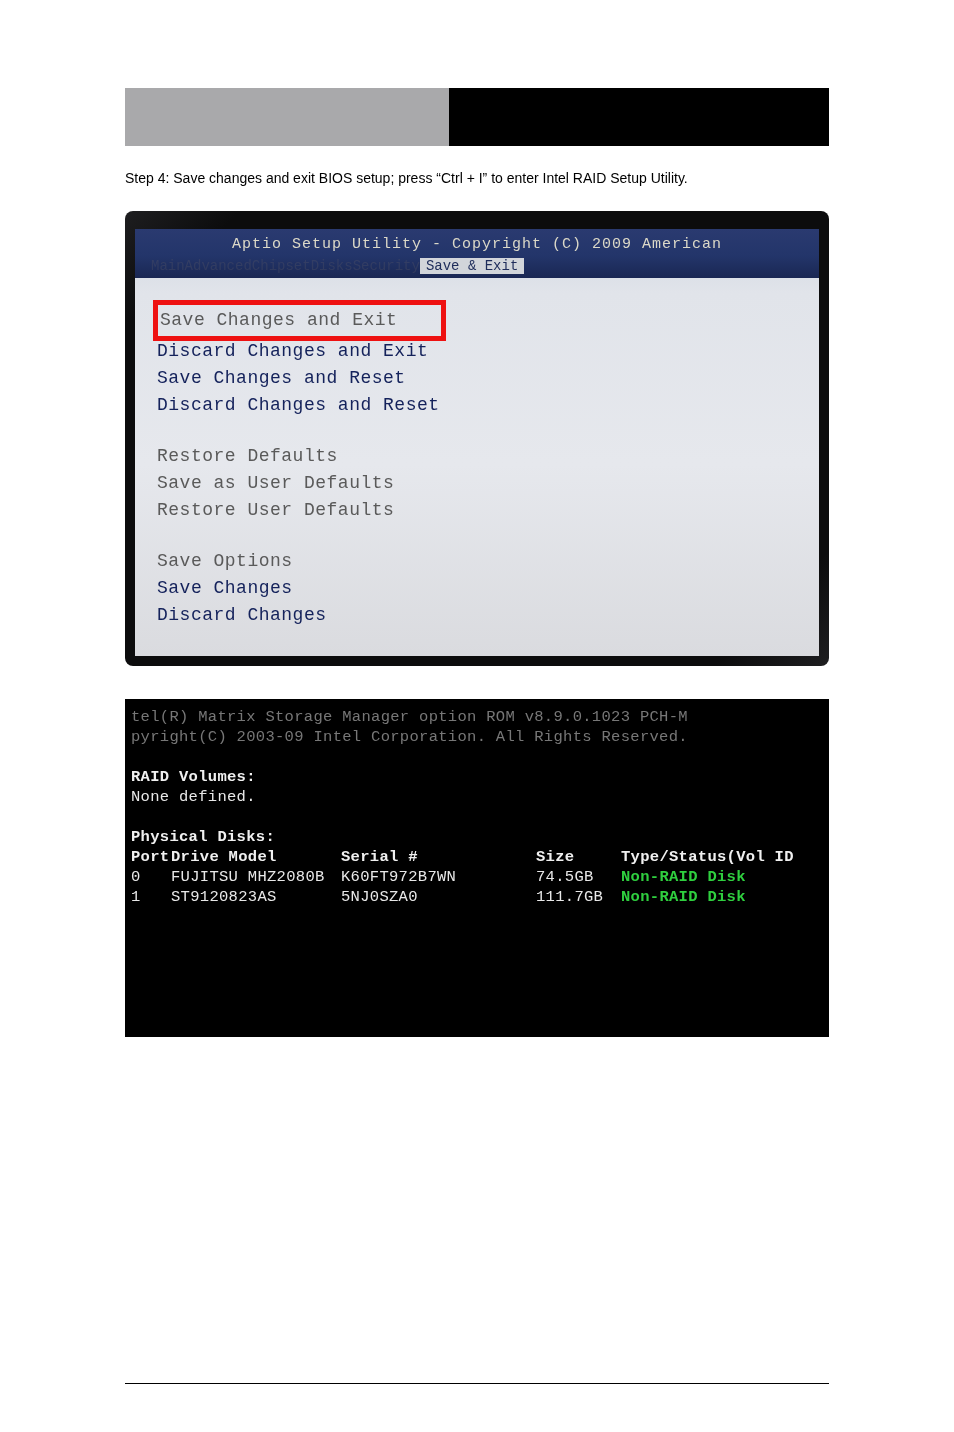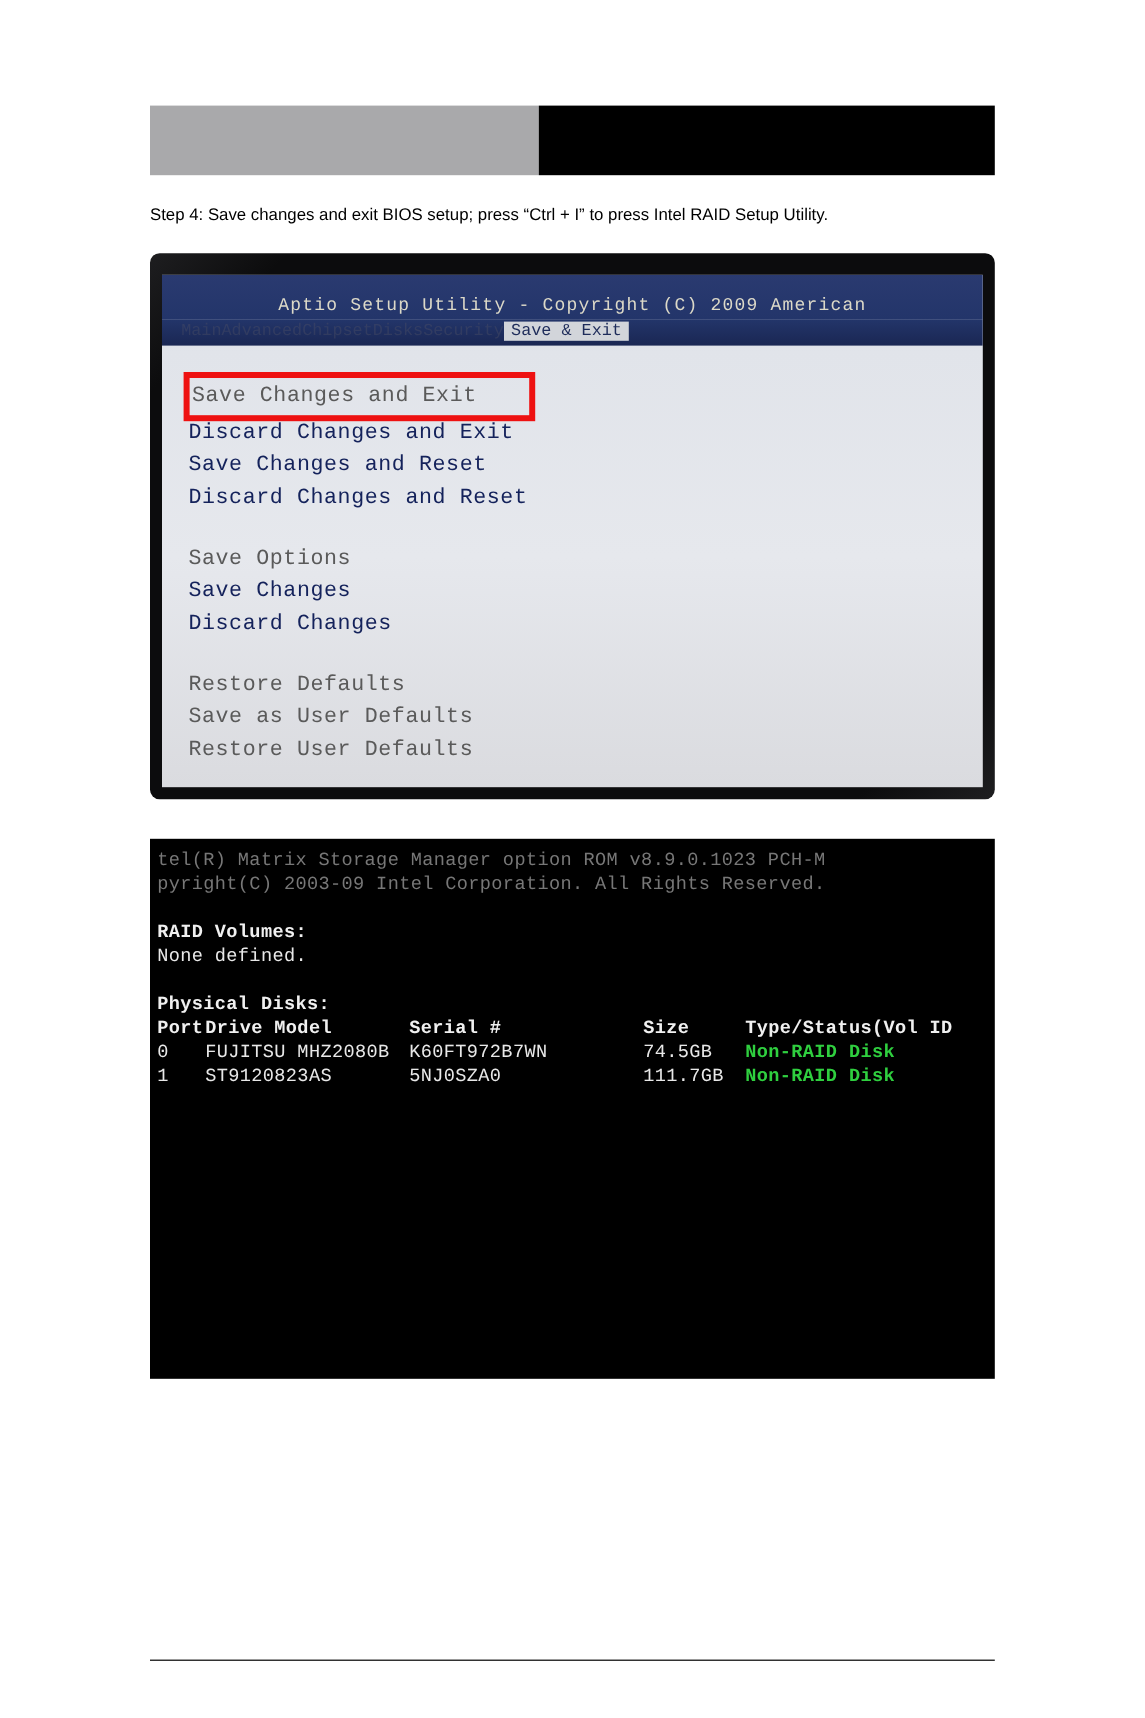--- a/index.html
+++ b/index.html
@@ -49,21 +49,21 @@
     height: 100%;
     background: linear-gradient(180deg,#cfd6e1 0%, #e1e4ea 15%, #e6e8ed 55%, #dadbdf 100%);
     font-family: "Courier New", monospace;
     position: relative;
     overflow: hidden;
   }
   .bios-titlebar {
     background: linear-gradient(180deg,#2a3a70 0%, #23356a 100%);
     color: #dcd9c8;
     font-size: 15px;
-    padding: 17px 0 3px 0;
+    padding: 7px 0 3px 0;
     text-align: center;
     letter-spacing: 1px;
     white-space: pre;
   }
   .bios-menubar {
     background: linear-gradient(180deg,#23356a 0%, #1a2753 100%);
     display: flex;
     padding: 2px 16px 4px 16px;
     font-size: 14px;
     color: #556;
@@ -89,21 +89,21 @@
     margin-left: -4px;
     margin-bottom: -3px;
   }
   .bios-body .dim { color:#5a5a5a; }
   .bios-body .blue { color:#14225b; }
   .bios-body .group { margin-top: 24px; }
 
   
   .rom-photo {
     width: 100%;
-    height: 450px;
+    height: 338px;
     background: #000;
     margin-top: 33px;
     padding: 8px 3px 3px 6px;
     font-family: "Courier New", monospace;
     color: #e8e8e8;
     font-size: 15.5px;
     line-height: 20px;
     letter-spacing: .3px;
     position: relative;
     overflow: hidden;
@@ -131,50 +131,50 @@
 <body>
 
 <div class="page">
 
   <div class="header-bar">
     <div class="header-left"></div>
     <div class="header-right"></div>
   </div>
 
   <p class="step-line">
-    <span>Step 4: Save changes and exit BIOS setup; press </span>“<span>Ctrl + I</span>”<span> to press Intel RAID Setup Utility.</span>
+    <span>Step 4: Save changes and exit BIOS setup; press </span>“<span>Ctrl + I</span>”<span> to enter Intel RAID Setup Utility.</span>
   </p>
 
   <div class="bios-photo">
     <div class="bios-inner">
       <div class="bios-titlebar">Aptio Setup Utility - Copyright (C) 2009 American</div>
       <div class="bios-menubar">
         <span>Main</span>
         <span>Advanced</span>
         <span>Chipset</span>
         <span>Disks</span>
         <span>Security</span>
         <span class="active">Save &amp; Exit</span>
       </div>
       <div class="bios-body">
         <div class="highlight-row dim">Save Changes and Exit</div><br>
         <span class="blue">Discard Changes and Exit</span><br>
         <span class="blue">Save Changes and Reset</span><br>
         <span class="blue">Discard Changes and Reset</span>
 
         <div class="group">
+          <span class="dim">Restore Defaults</span><br>
+          <span class="dim">Save as User Defaults</span><br>
+          <span class="dim">Restore User Defaults</span>
+        </div>
+
+        <div class="group">
           <span class="dim">Save Options</span><br>
           <span class="blue">Save Changes</span><br>
           <span class="blue">Discard Changes</span>
-        </div>
-
-        <div class="group">
-          <span class="dim">Restore Defaults</span><br>
-          <span class="dim">Save as User Defaults</span><br>
-          <span class="dim">Restore User Defaults</span>
         </div>
 
         <div class="group">
           
         </div>
       </div>
     </div>
   </div>
 
   <div class="rom-photo">

